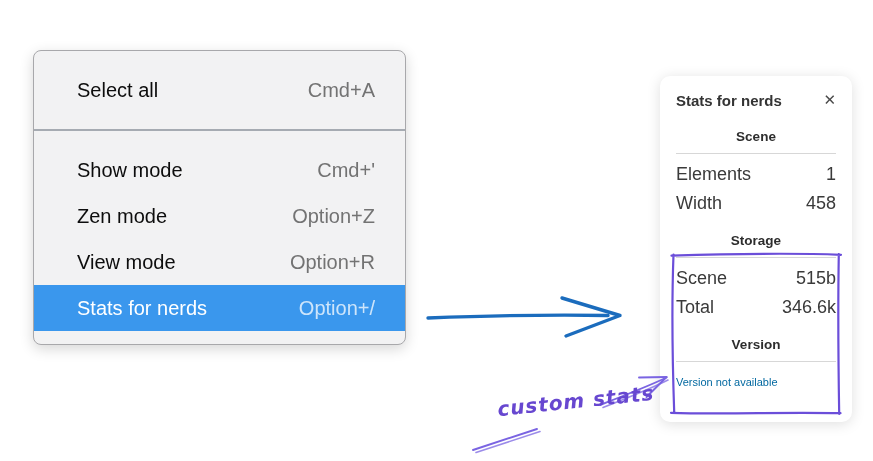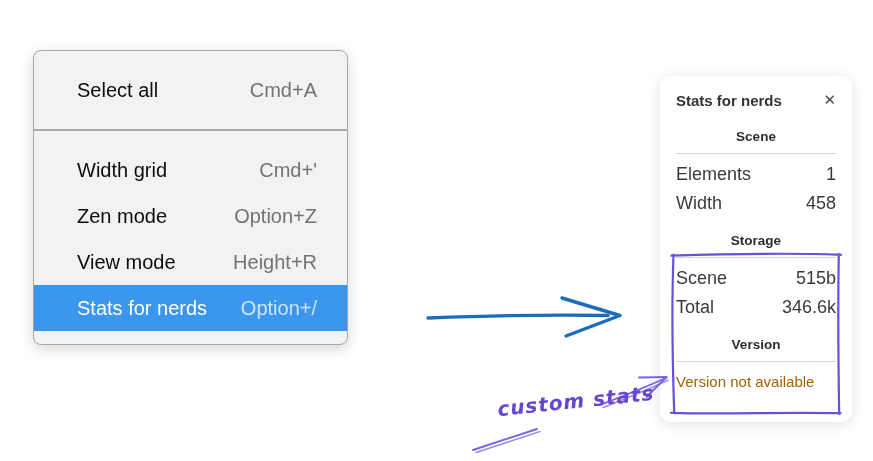--- a/index.html
+++ b/index.html
@@ -7,21 +7,21 @@
   body {
     width: 873px; height: 461px;
     position: relative;
     background: #ffffff;
     font-family: "Liberation Sans", sans-serif;
     overflow: hidden;
   }
 
   
   .context-menu {
-    position: absolute; left: 33px; top: 50px; width: 315px;
+    position: absolute; left: 33px; top: 50px; width: 373px;
     background: #f2f2f3;
     border: 1px solid #a8a8ab;
     border-radius: 8px;
     box-shadow: 0 4px 14px rgba(0,0,0,0.16);
     overflow: hidden;
   }
   .menu-section-1 { padding: 16px 0; }
   .menu-section-2 { padding: 16px 0 13px; }
   .menu-divider { border-top: 2px solid #a6abb2; }
   .menu-item {
@@ -62,21 +62,21 @@
     text-align: center; font-weight: bold;
     font-size: 13.5px; color: #2d2d2d;
     line-height: 18px; margin-bottom: 7px;
   }
   .rule { border: none; border-top: 1px solid #d7d7d7; margin: 0 0 11px; }
   .stat-row {
     display: flex; justify-content: space-between;
     font-size: 18px; line-height: 18px; margin-bottom: 11px;
     color: #3a3a3a;
   }
-  .version-note { font-size: 15px; line-height: 18px; color: #a16207; }
+  .version-note { font-size: 11px; line-height: 18px; color: #0369a1; }
 
   
   .overlay {
     position: absolute; left: 0; top: 0;
     width: 873px; height: 461px;
     pointer-events: none;
     z-index: 5;
   }
 
   .custom-stats-label {
@@ -96,30 +96,30 @@
 <div class="context-menu">
   <div class="menu-section-1">
     <div class="menu-item">
       <span>Select all</span>
       <span class="shortcut">Cmd+A</span>
     </div>
   </div>
   <div class="menu-divider"></div>
   <div class="menu-section-2">
     <div class="menu-item">
-      <span>Width grid</span>
+      <span>Show mode</span>
       <span class="shortcut">Cmd+'</span>
     </div>
     <div class="menu-item">
       <span>Zen mode</span>
       <span class="shortcut">Option+Z</span>
     </div>
     <div class="menu-item">
       <span>View mode</span>
-      <span class="shortcut">Height+R</span>
+      <span class="shortcut">Option+R</span>
     </div>
     <div class="menu-item selected">
       <span>Stats for nerds</span>
       <span class="shortcut">Option+/</span>
     </div>
   </div>
 </div>
 
 <div class="stats-panel">
   <div class="panel-top">

